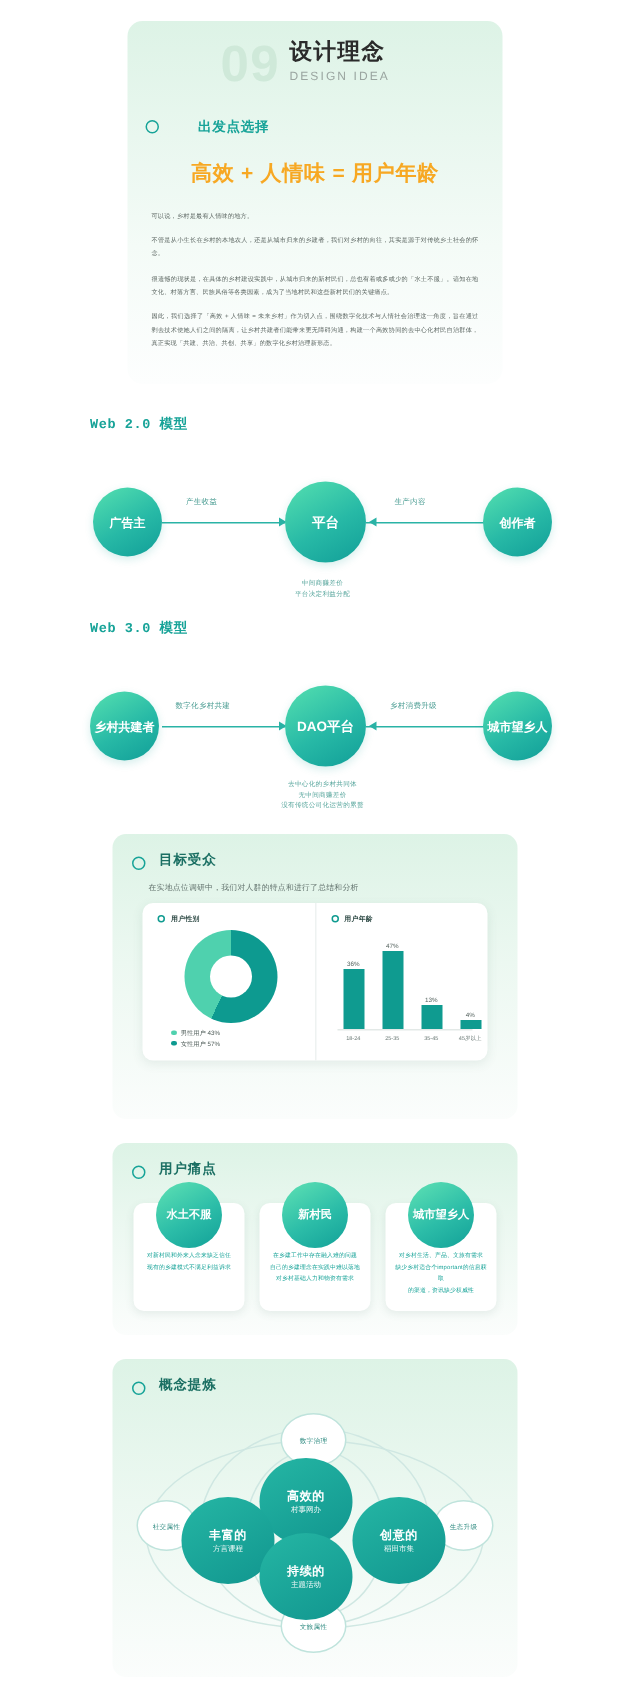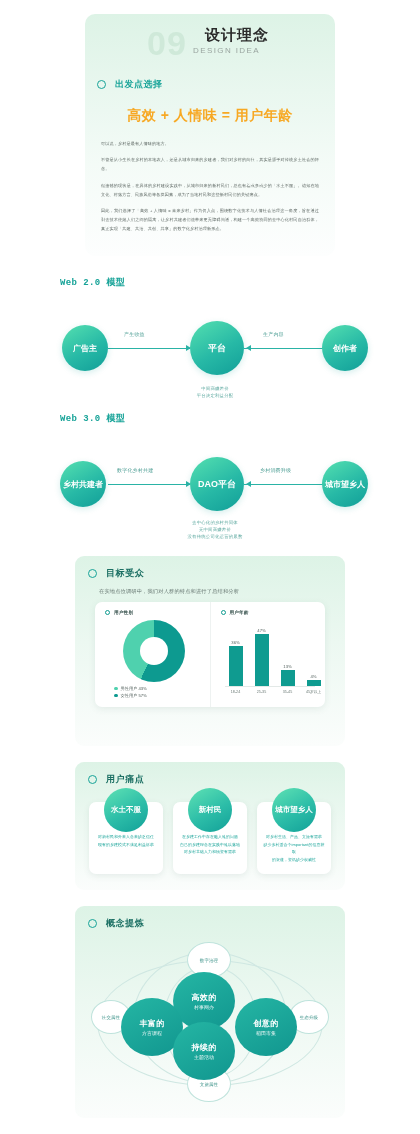--- a/index.html
+++ b/index.html
@@ -17,24 +17,24 @@
     border-radius:10px;
     background:linear-gradient(180deg,#ddf3e6 0%,#e9f7ef 32%,#f4fbf7 62%,#fdfefe 100%);
     overflow:hidden;
   }
   .hero-head{ position:relative; height:44px; margin-top:10px; text-align:center; }
   .hero-num{
     font-size:34px; font-weight:700; color:#cfe9d9;
     letter-spacing:1px; position:absolute; left:62px; top:0px; line-height:38px;
   }
   .hero-titles{ position:absolute; left:108px; top:2px; text-align:left; }
-  .hero-cn{ font-size:15px; font-weight:700; color:#2b2b2b; letter-spacing:1px; line-height:18px;margin-left:12px;}
+  .hero-cn{ font-size:15px; font-weight:700; color:#2b2b2b; letter-spacing:1px; line-height:18px;}
   .hero-en{ font-size:8px; color:#9aa5a0; letter-spacing:1.4px; line-height:12px; margin-top:1px;}
 
-  .bullet-row{ display:flex; align-items:center; gap:9px; padding-left:12px; margin-top:10px;}
+  .bullet-row{ display:flex; align-items:center; gap:26px; padding-left:12px; margin-top:10px;}
   .ring{
     width:9px;height:9px;border-radius:50%;
     border:1.6px solid #17a398; flex:0 0 auto;
   }
   .bullet-label{ font-size:9px; font-weight:700; color:#17a398; letter-spacing:.5px;}
 
   .slogan{
     margin-top:16px; text-align:center;
     font-size:14px; font-weight:700; color:#f7a823; letter-spacing:.5px;
   }
@@ -74,21 +74,21 @@
     position:absolute; width:100%; text-align:center;
     font-size:4.4px; line-height:7px; color:#5aa79e; letter-spacing:.2px;
   }
 
   
   .card-sec{
     position:absolute; left:75px; width:270px;
     border-radius:9px;
     background:linear-gradient(180deg,#ddf3e6 0%,#ecf8f1 45%,#fbfdfc 100%);
   }
-  .sec-head{ display:flex; align-items:center; gap:9px; padding:11px 0 0 13px; }
+  .sec-head{ display:flex; align-items:flex-end; gap:9px; padding:11px 0 0 13px; }
   .sec-title{ font-size:9px; font-weight:700; color:#1b6f63; letter-spacing:.6px; }
   .sec-sub{ font-size:5.2px; color:#63736e; padding-left:24px; margin-top:8px; letter-spacing:.2px;}
 
   
   .charts-card{
     position:absolute; left:20px; top:46px; width:230px; height:105px;
     background:#fff; border-radius:7px; box-shadow:0 2px 7px rgba(60,100,90,.10);
     display:flex;
   }
   .chart-half{ flex:1; padding:8px 6px 6px 10px; position:relative;}

